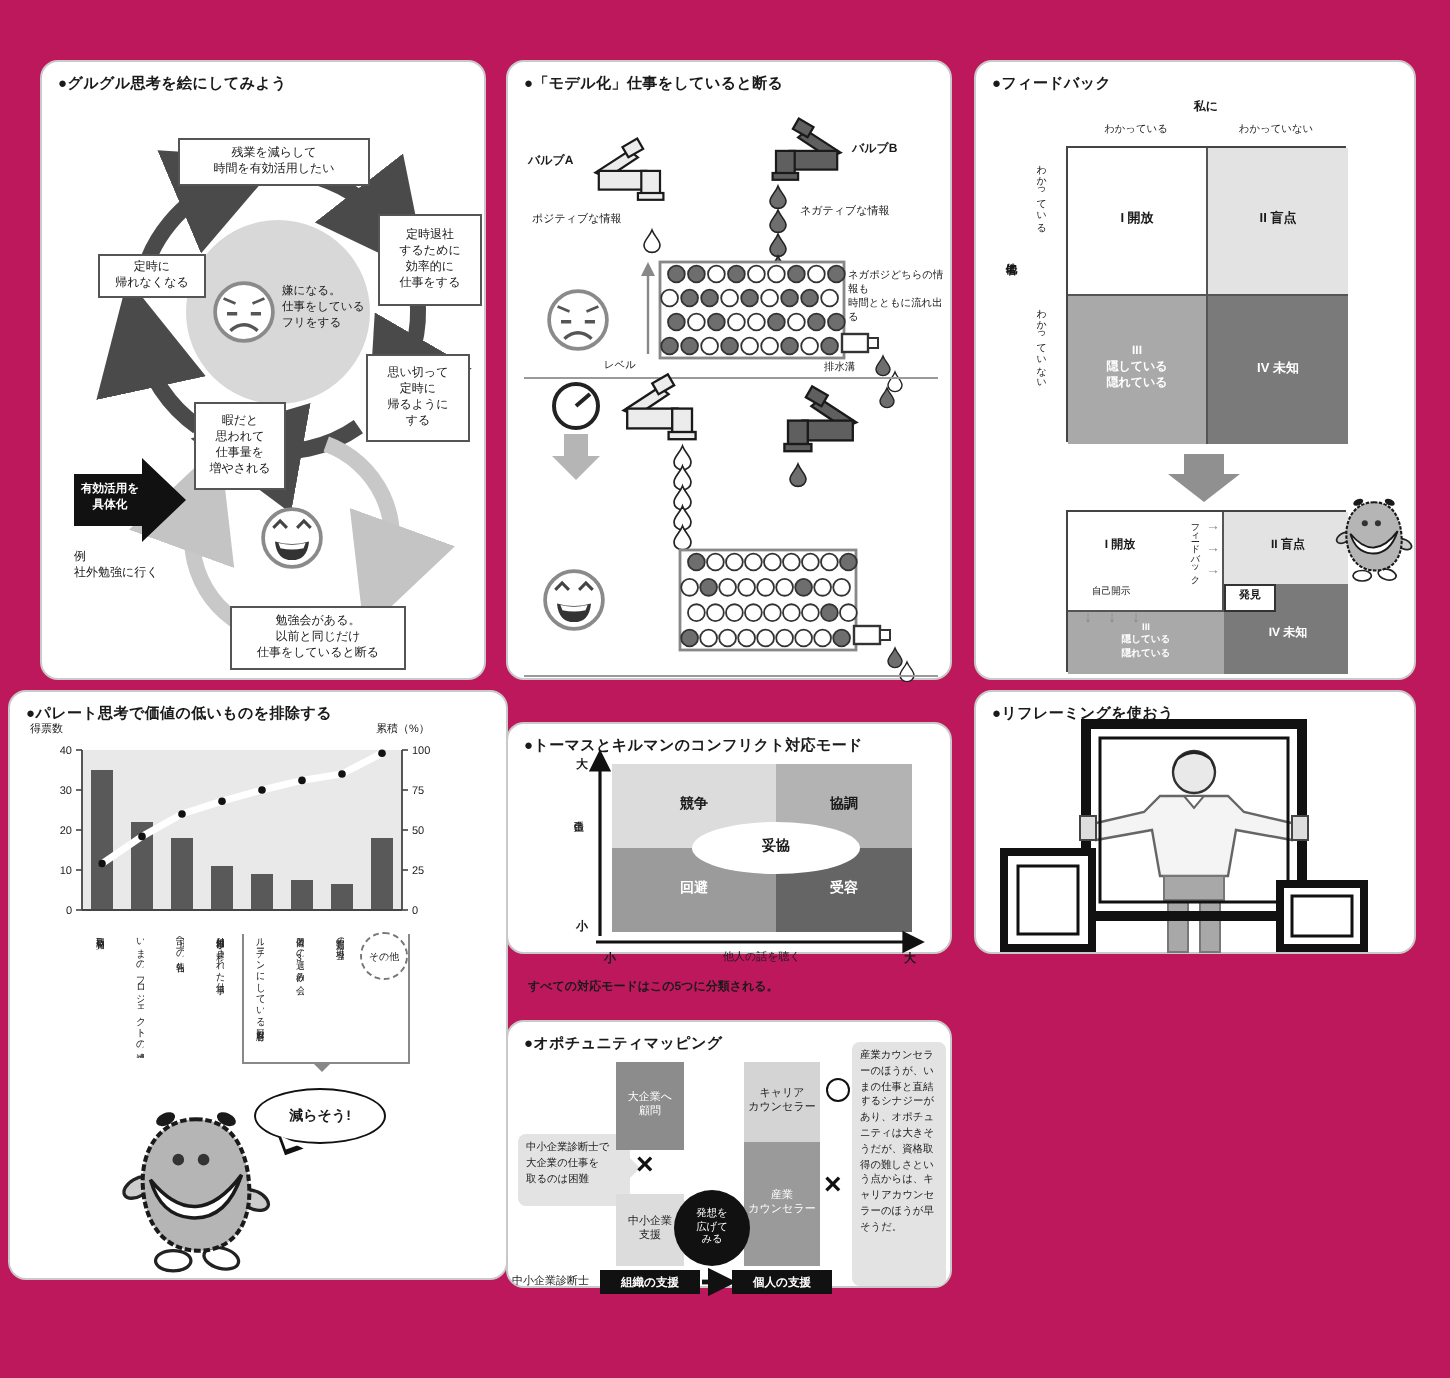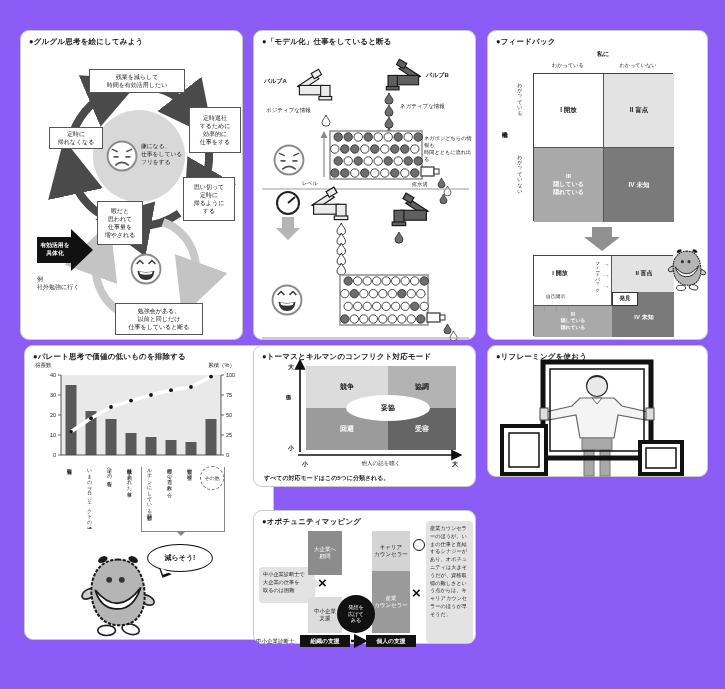--- a/index.html
+++ b/index.html
@@ -1,17 +1,17 @@
 <!DOCTYPE html>
 <html><head>
 <meta charset="utf-8">
 <style>
   html,body{margin:0;padding:0;background:#fff;}
   body{font-family:"Liberation Sans","DejaVu Sans",sans-serif;color:#1a1a1a;}
-  #page{position:relative;width:725px;height:689px;background:#8b5cf6;overflow:hidden;}
+  #page{position:relative;width:725px;height:689px;background:#be185d;overflow:hidden;}
   .panel{position:absolute;background:#fff;border:1px solid #c9c9c9;border-radius:9px;box-sizing:border-box;}
   .ptitle{position:absolute;top:6px;left:8px;font-size:7.5px;font-weight:700;letter-spacing:.2px;white-space:nowrap;}
   .layer{position:absolute;left:0;top:0;}
   .box{position:absolute;border:1px solid #555;background:#fff;font-size:6px;line-height:1.35;text-align:center;
        white-space:pre-line;display:flex;align-items:center;justify-content:center;box-sizing:border-box;padding:1px 2px;}
   .lbl{position:absolute;font-size:6px;line-height:1.35;white-space:pre-line;}
   .lbl.c{text-align:center;}
   .vtext{writing-mode:vertical-rl;text-orientation:upright;letter-spacing:0;}
   .cell{position:absolute;box-sizing:border-box;display:flex;align-items:center;justify-content:center;
         font-size:6.5px;font-weight:700;text-align:center;white-space:pre-line;line-height:1.3;}
@@ -306,21 +306,21 @@
       <div class="lbl vtext" style="left:60px;top:2px;font-size:4.6px;height:44px">フィードバック</div>
       <div class="lbl" style="left:69px;top:2px;font-size:7px;color:#8a8a8a;line-height:1.6;font-weight:700">→<br>→<br>→</div>
       <div class="lbl" style="left:12px;top:38px;font-size:4.8px">自己開示</div>
       <div class="lbl" style="left:8px;top:48px;font-size:8px;color:#8a8a8a;font-weight:700;letter-spacing:8px">↓↓↓</div>
     </div>
     <svg viewBox="0 0 64 68" style="position:absolute;left:178px;top:216px;width:42px;height:45px">
         <use href="#mascotg"></use>
       </svg>
   </div>
 
-  <div class="panel" style="left:24px;top:345px;width:250px;height:295px">
+  <div class="panel" style="left:4px;top:345px;width:250px;height:295px">
     <div class="ptitle">●パレート思考で価値の低いものを排除する</div>
     <div class="lbl" style="left:10px;top:16px;font-size:5.5px">得票数</div>
     <div class="lbl" style="left:183px;top:16px;font-size:5.5px">累積（%）</div>
     <svg id="pareto-plot" viewBox="0 0 223 92" style="position:absolute;left:0;top:25px;width:223px;height:92px">
         <rect x="36" y="4" width="160" height="80" fill="#e9e9e9"></rect>
         <rect x="40.5" y="14" width="11" height="70" fill="#595959"></rect>
         <rect x="60.5" y="40" width="11" height="44" fill="#595959"></rect>
         <rect x="80.5" y="48" width="11" height="36" fill="#595959"></rect>
         <rect x="100.5" y="62" width="11" height="22" fill="#595959"></rect>
         <rect x="120.5" y="66" width="11" height="18" fill="#595959"></rect>
@@ -371,21 +371,21 @@
         <div class="cat-other" style="left: 175px;">その他</div>
       </div>
     <div class="bracket" style="left:116px;top:121px;width:82px;height:64px"></div>
     <div style="position:absolute;left:151px;top:185px;width:0;height:0;border:5px solid transparent;border-top-color:#888"></div>
     <div class="bubble" style="left:122px;top:198px;width:64px;height:26px">減らそう!</div>
     <svg viewBox="0 0 64 68" style="position:absolute;left:52px;top:206px;width:82px;height:86px">
         <use href="#mascotg"></use>
       </svg>
   </div>
 
-  <div class="panel" style="left:253px;top:345px;width:223px;height:142px">
+  <div class="panel" style="left:253px;top:361px;width:223px;height:116px">
     <div class="ptitle">●トーマスとキルマンのコンフリクト対応モード</div>
     <div class="cell" style="left:52px;top:20px;width:82px;height:42px;background:#dcdcdc;font-size:7px">競争</div>
     <div class="cell" style="left:134px;top:20px;width:68px;height:42px;background:#b3b3b3;font-size:7px">協調</div>
     <div class="cell" style="left:52px;top:62px;width:82px;height:42px;background:#9b9b9b;color:#fff;font-size:7px">回避</div>
     <div class="cell" style="left:134px;top:62px;width:68px;height:42px;background:#656565;color:#fff;font-size:7px">受容</div>
     <div class="cell" style="left:92px;top:49px;width:84px;height:26px;background:#fff;border-radius:50%;font-size:7px">妥協</div>
     <svg class="layer" viewBox="0 0 223 142" width="223" height="142" style="pointer-events:none">
       <defs>
           <marker id="mBk" markerWidth="7" markerHeight="7" refX="3" refY="3.5" orient="auto">
             <path d="M0,0 L7,3.5 L0,7 Z" fill="#111"></path>

